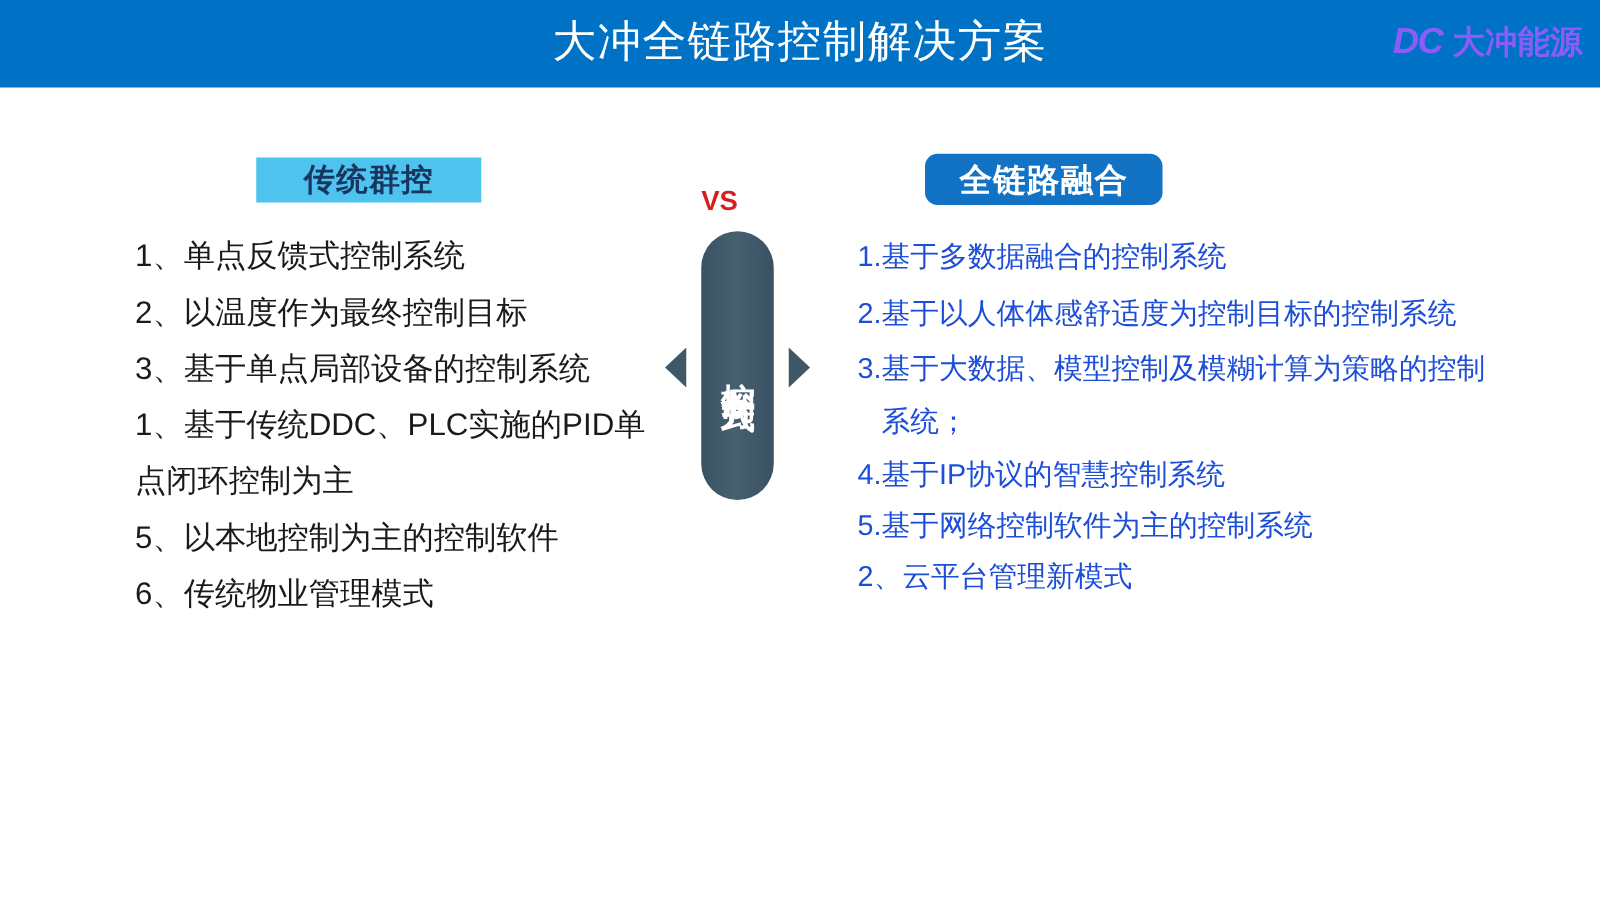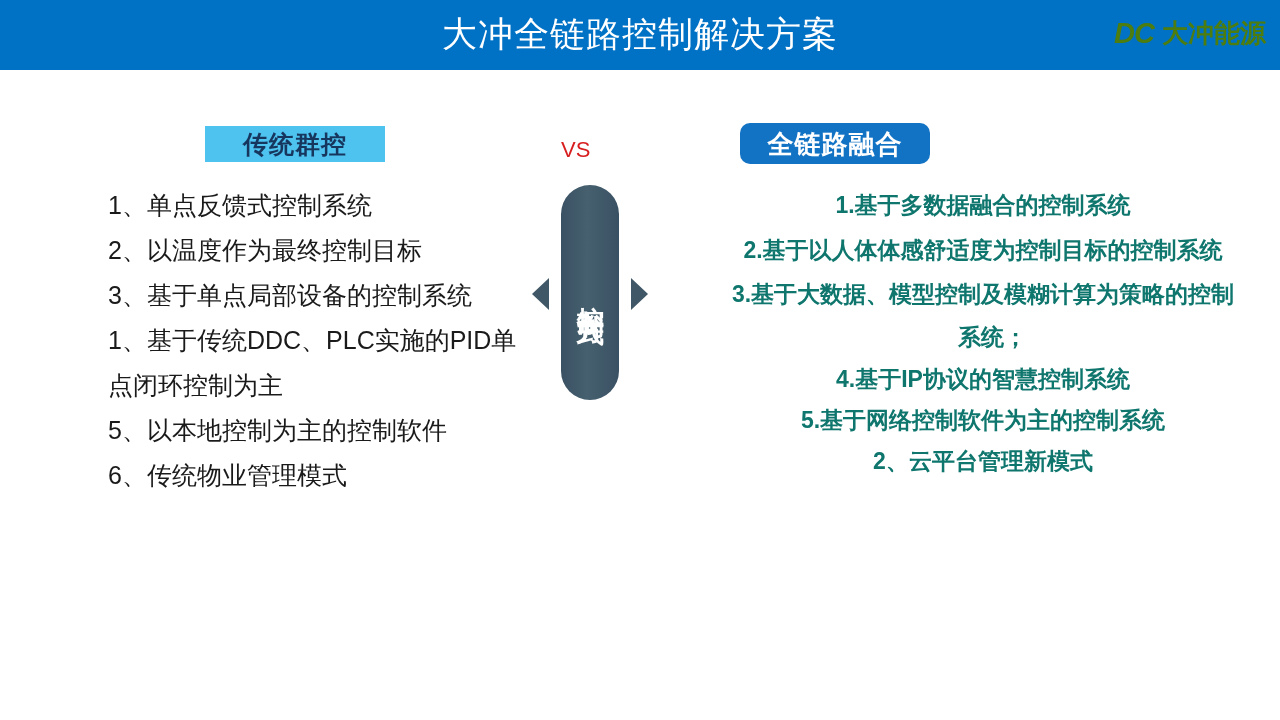--- a/index.html
+++ b/index.html
@@ -41,21 +41,21 @@
     line-height: 48px;
     white-space: nowrap;
   }
   .brand-logo {
     position: absolute;
     right: 14px;
     top: 16px;
     display: flex;
     align-items: center;
     gap: 8px;
-    color: #4d7c0f;
+    color: #8b5cf6;
   }
   .brand-dc {
     font-size: 29px;
     font-weight: 700;
     font-style: italic;
     letter-spacing: -1px;
     line-height: 34px;
   }
   .brand-cn {
     font-size: 26px;
@@ -110,24 +110,24 @@
     color: #ffffff;
     font-size: 26px;
     font-weight: 700;
     letter-spacing: 1px;
     line-height: 32px;
   }
 
   .vs-label {
     position: absolute;
     left: 561px;
-    top: 137px;
+    top: 148px;
     color: #d81f20;
     font-size: 22px;
-    font-weight: 400;
+    font-weight: 700;
     line-height: 26px;
   }
 
   
   .center-group {
     position: absolute;
     left: 532px;
     top: 185px;
     width: 116px;
     height: 215px;
@@ -191,27 +191,26 @@
     letter-spacing: 0px;
   }
 
   .fusion-list {
     position: absolute;
     left: 686px;
     top: 183px;
     width: 594px;
   }
   .fusion-list .list-item {
-    color: #0f766e;
+    color: #1d4ed8;
     font-size: 23px;
-    font-weight: 700;
+    font-weight: 400;
     line-height: 45px;
     white-space: pre-wrap;
     letter-spacing: 0px;
-    text-align: center;
   }
   .fusion-list .list-item.wrap-item {
     line-height: 43px;
   }
   .fusion-list .list-item.tight {
     line-height: 41px;
   }
 </style>
 </head>
 <body>

